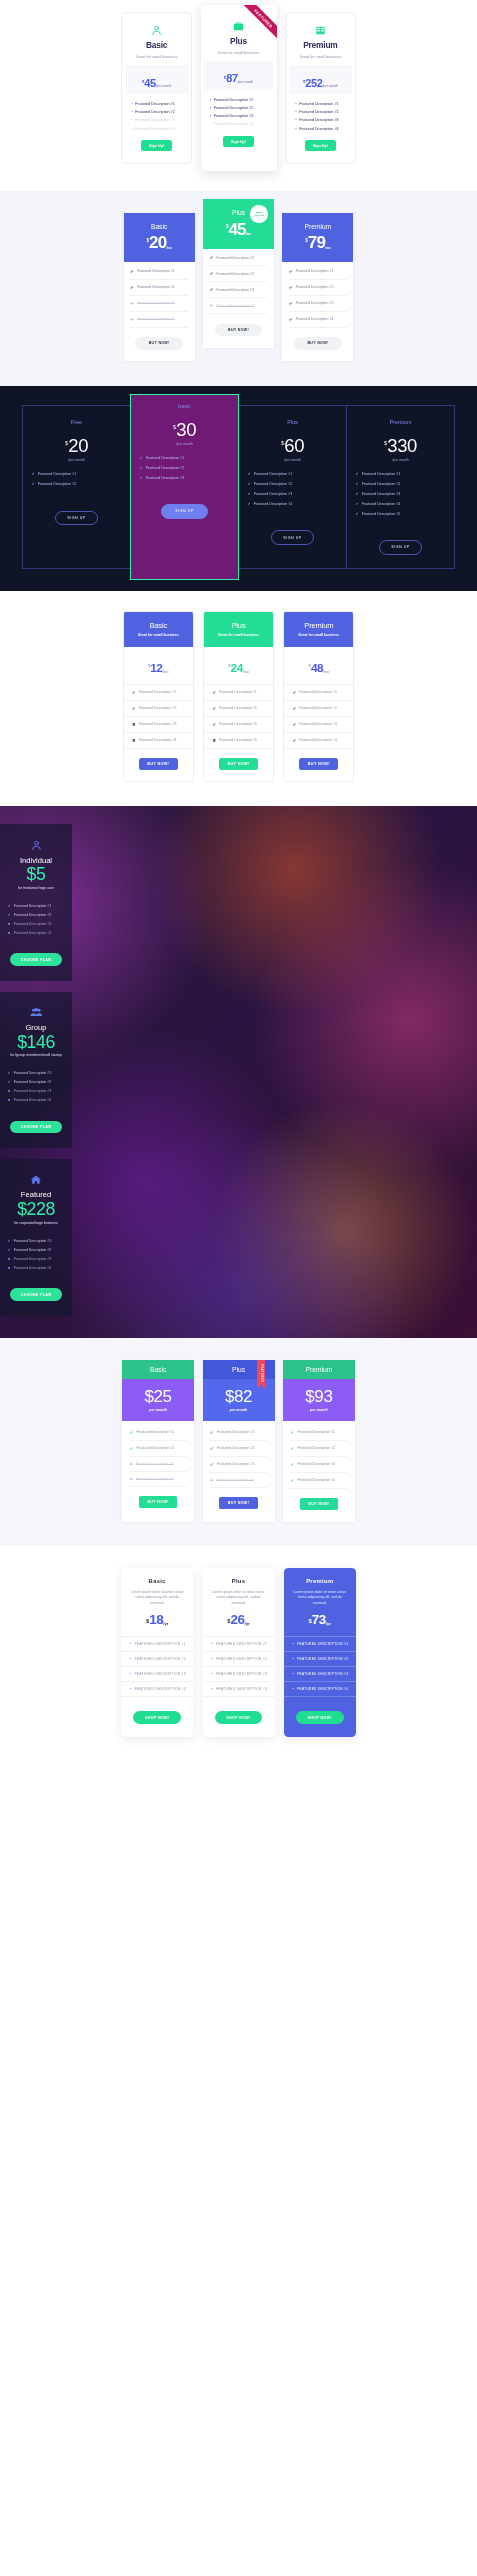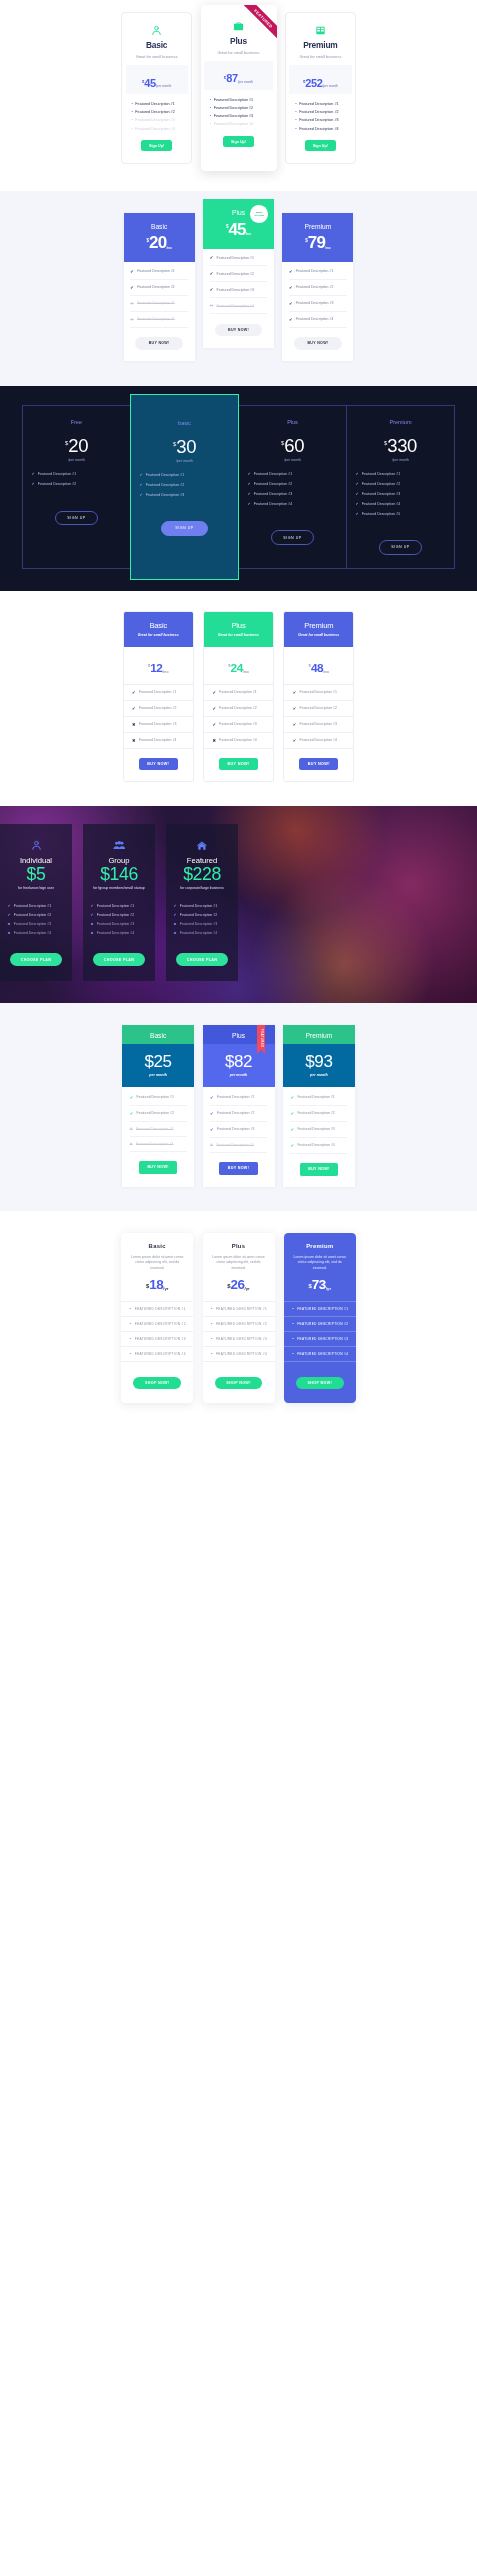--- a/index.html
+++ b/index.html
@@ -80,21 +80,21 @@
     letter-spacing:0.3px; padding:4.2px 13.5px; cursor:pointer;
   }
 
   
   .s3 { background:#0f1426; padding:18.5px 0 22px; }
   .s3-wrap { width:433px; margin:0 auto; border:0.8px solid #2f3a7a; display:flex; position:relative; }
   .s3-col { flex:1; padding:13.5px 5px 13.5px; text-align:center; position:relative; }
   .s3-col + .s3-col { border-left:0.8px solid #2f3a7a; }
   .s3-col.hl {
     border:1.7px solid #2ff0a8; margin:-11.8px 0 -11.8px 0; z-index:2;
-    padding-top:25px; padding-bottom:25px; background:#0c4a6e;
+    padding-top:8px; padding-bottom:25px; background:#701a75;
   }
   .s3-col.hl + .s3-col { border-left:none; }
   .s3-name { font-size:5.5px; color:#7f8bf0; margin-bottom:7.6px; }
   .s3-price { color:#ffffff; font-weight:300; display:inline-flex; align-items:flex-start; }
   .s3-cur { font-size:5.9px; margin-top:1.7px; color:#e8e9f5;}
   .s3-amt { font-size:18.5px; line-height:.9; letter-spacing:-0.4px; }
   .s3-per { font-size:3.5px; color:#9aa3d6; margin-top:3.4px; }
   .s3-feats { margin-top:10px; text-align:left; padding-left:3.4px; }
   .s3-feat { font-size:3.6px; color:#b9c0e8; margin-bottom:5.9px; display:flex; gap:3.4px; }
   .s3-feat .mk { color:#8f9cf5; }
@@ -142,21 +142,21 @@
     background:
       radial-gradient(circle at 8% 18%, rgba(180,60,200,.65), transparent 28%),
       radial-gradient(circle at 30% 70%, rgba(120,30,170,.55), transparent 30%),
       radial-gradient(circle at 62% 12%, rgba(230,90,40,.5), transparent 26%),
       radial-gradient(circle at 86% 40%, rgba(200,60,130,.55), transparent 30%),
       radial-gradient(circle at 50% 92%, rgba(90,60,190,.5), transparent 32%),
       radial-gradient(circle at 72% 80%, rgba(220,140,60,.45), transparent 24%),
       linear-gradient(135deg,#221733,#2a1540 45%,#3a1033);
     filter: blur(0.3px);
   }
-  .s5-row { position:relative; display:flex; gap:11px; }
+  .s5-row { position:relative; display:flex; justify-content:center; gap:11px;flex-direction:column; }
   .s5-card {
     width:72px; background:rgba(24,22,48,.72); text-align:center;
     padding:13.5px 5px 15px; color:#fff;
   }
   .s5-ico { color:#5f7bf5; height:14.3px; display:flex; align-items:center; justify-content:center; }
   .s5-name { font-size:7.6px; font-weight:400; margin-top:3.4px; }
   .s5-price { font-size:17.7px; color:#2ff0a8; font-weight:300; line-height:1.1; margin-top:0.8px; letter-spacing:-0.4px;}
   .s5-sub { font-size:3.5px; color:#dfe2f2; margin-top:0.8px; }
   .s5-feats { text-align:left; margin-top:14.3px; padding-left:2.5px; }
   .s5-feat { font-size:3.5px; color:#c3c8e8; margin-bottom:5px; display:flex; gap:3.4px; }
@@ -166,21 +166,21 @@
     margin-top:13.5px; background:#2ee29b; color:#fff; border:none; border-radius:7.6px;
     font-size:3.7px; font-weight:600; letter-spacing:0.3px; padding:4.2px 11px; cursor:pointer;
   }
 
   
   .s6 { background:#f4f6fb; padding:22px 0 23.6px; }
   .s6-row { display:flex; justify-content:center; gap:8.4px; }
   .s6-card { width:72px; background:#fff; box-shadow:0 0.8px 3.4px rgba(30,40,80,.07); }
   .s6-head { text-align:center; color:#fff; position:relative; overflow:hidden; }
   .s6-head.green .t { background:#2bc389; }
-  .s6-head.green .b { background:#0369a1; }
+  .s6-head.green .b { background:#8b5cf6; }
   .s6-head.blue .t { background:#4357da; }
   .s6-head.blue .b { background:#5468ee; }
   .s6-head .t { padding:6.7px 0 5.9px; font-size:6.7px; }
   .s6-head .b { padding:8.4px 0 9.3px; }
   .s6-amt { font-size:17px; font-weight:300; line-height:1; letter-spacing:-0.4px;}
   .s6-per { font-size:3.6px; font-style:italic; font-weight:700; margin-top:3.4px; }
   .s6-ribbon {
     position:absolute; top:0; right:9.3px; width:8.4px; background:#f2495c;
     color:#fff; font-size:2.7px; font-weight:700; letter-spacing:0.5px;
     padding:4.2px 0 7.6px; writing-mode:vertical-rl;

